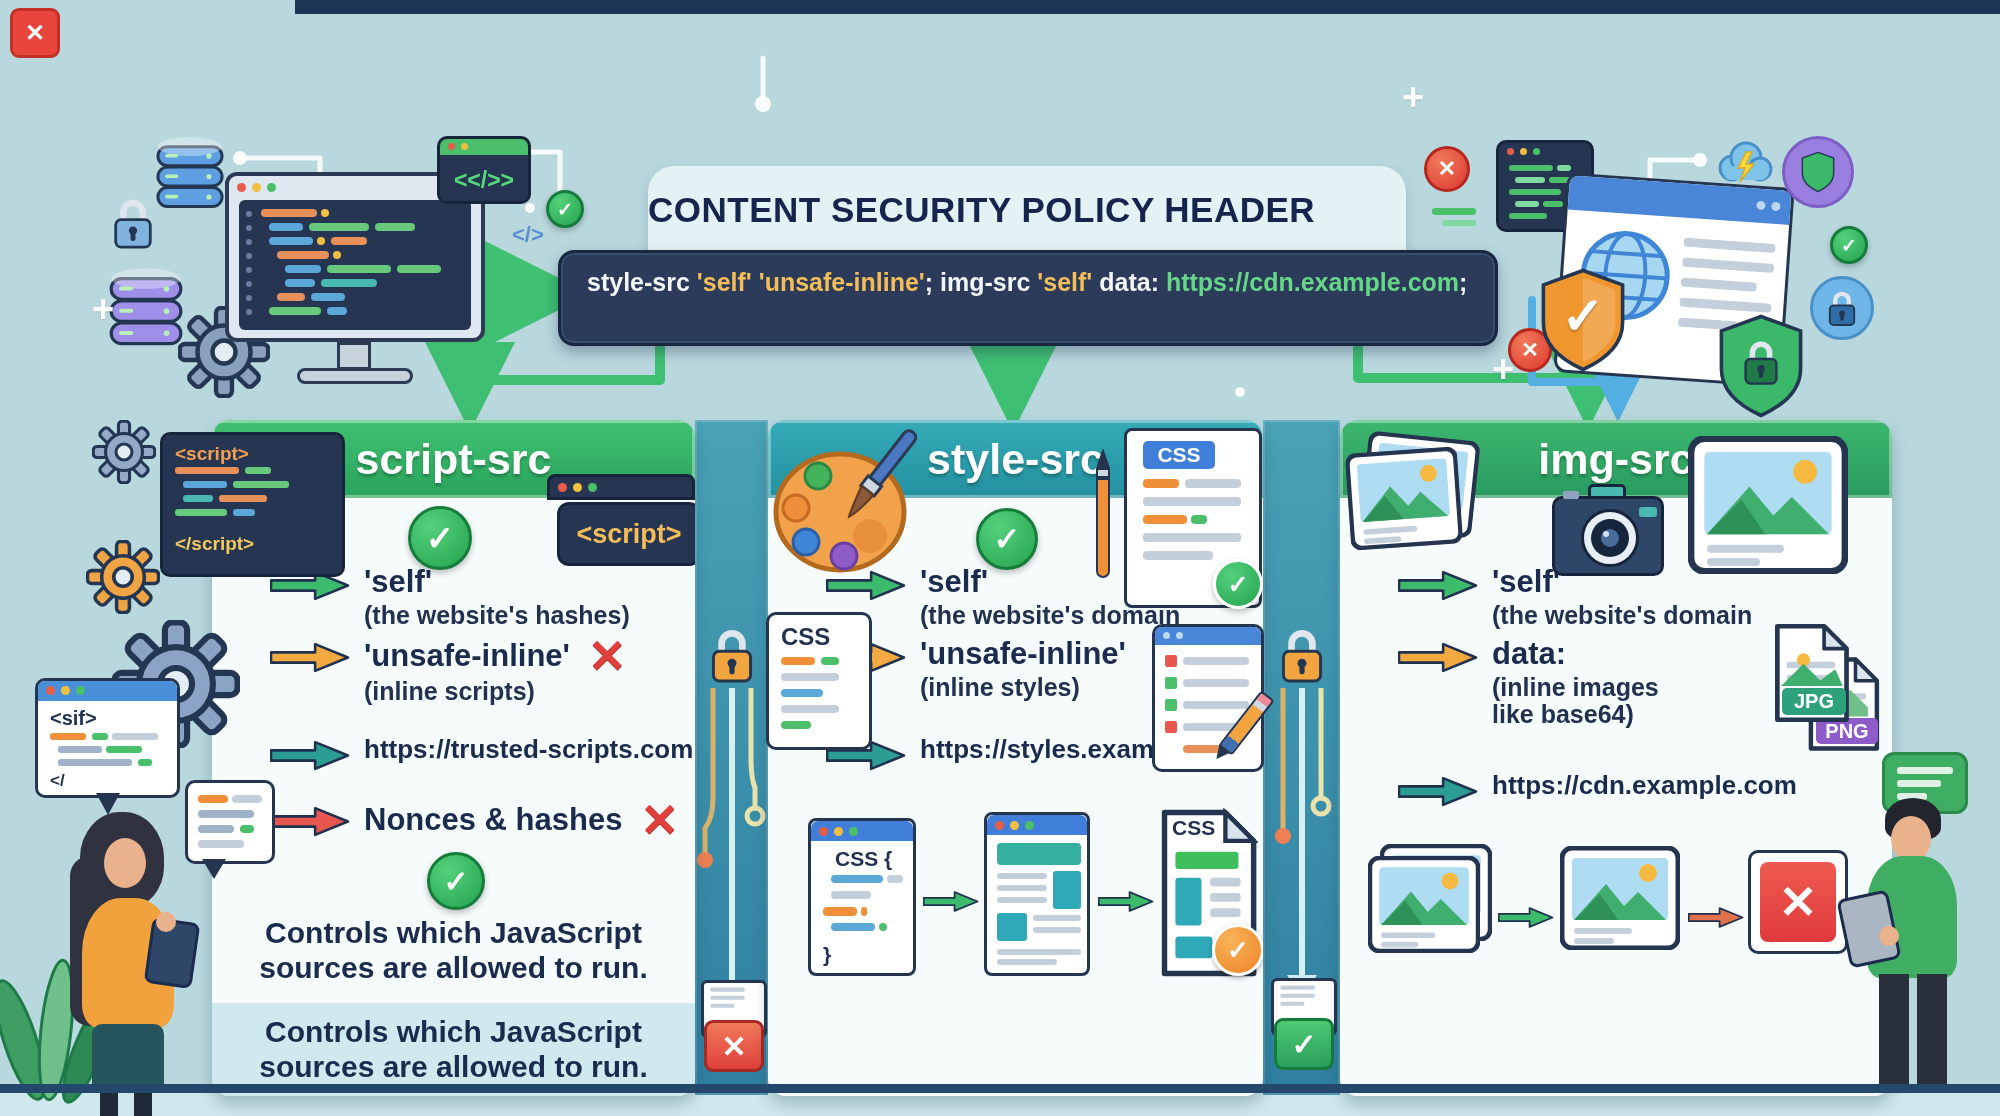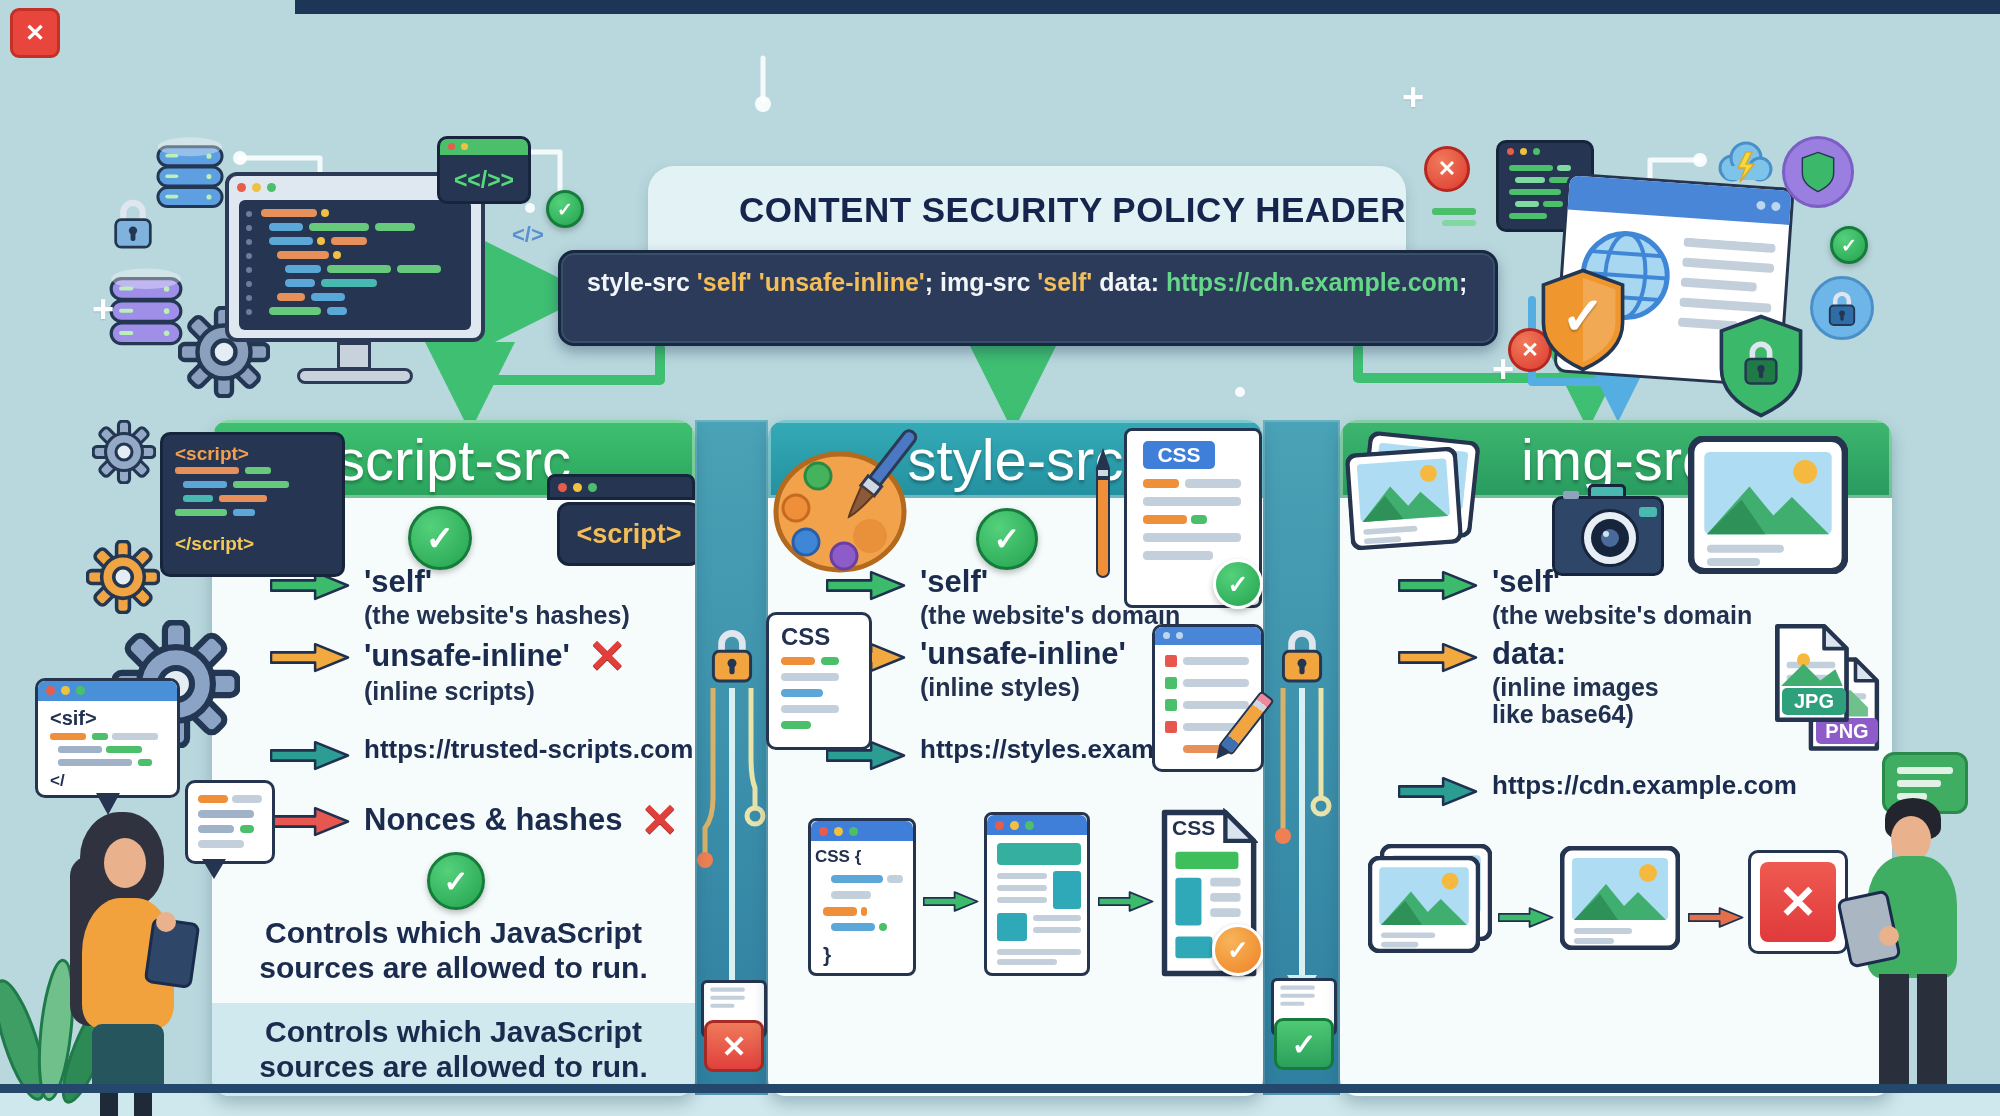--- a/index.html
+++ b/index.html
@@ -11,38 +11,38 @@
   
   .top-strip{left:295px;top:0;width:1705px;height:14px;background:#1d3557;}
   .red-chip{left:10px;top:8px;width:44px;height:44px;background:#e8453c;border-radius:9px;
             border:3px solid #c23028;color:#fff;font-weight:bold;font-size:24px;}
   .banner{left:233px;top:28px;width:1527px;height:94px;border-radius:22px;
           background:linear-gradient(180deg,#4ec973,#2ba07c);
           border:4px solid #1f7a55;box-shadow:inset 0 0 0 4px rgba(255,255,255,.45),0 8px 16px rgba(10,40,60,.25);}
   .banner span{color:#fff;font-weight:bold;font-size:44px;letter-spacing:.5px;
                text-shadow:0 3px 3px rgba(0,0,0,.28);}
   .csp-panel{left:648px;top:166px;width:758px;height:140px;background:#e3f2f4;border-radius:26px;
-             box-shadow:0 6px 14px rgba(30,60,80,.18);display:flex;justify-content:flex-end;}
+             box-shadow:0 6px 14px rgba(30,60,80,.18);display:flex;justify-content:flex-start;}
   .csp-panel span{margin-top:24px;font-size:35px;font-weight:bold;color:#15254d;letter-spacing:.5px;}
   .code-block{left:558px;top:250px;width:940px;height:96px;background:#2b3b59;border-radius:16px;
               border:3px solid #1a2740;box-shadow:0 6px 14px rgba(20,40,70,.35),inset 0 0 0 2px rgba(120,200,220,.15);
               padding:12px 0 0 26px;box-sizing:border-box;}
   .code-line{font-size:25px;font-weight:bold;line-height:34px;white-space:nowrap;}
   .cw{color:#f2f6f8;} .cy{color:#f3bd5a;} .cg{color:#66d789;}
 
   
   .col{top:420px;height:676px;border-radius:18px;overflow:hidden;background:#f6fbfc;
        box-shadow:0 8px 16px rgba(25,60,80,.28);z-index:3;}
   .col1{left:212px;width:483px;} .col2{left:768px;width:495px;} .col3{left:1340px;width:552px;}
   .col-header{position:absolute;left:0;top:0;width:100%;height:78px;display:flex;align-items:center;justify-content:center;
               box-shadow:inset 0 0 0 3px rgba(255,255,255,.35);}
   .hdr-green{background:linear-gradient(180deg,#3fc171,#2aa35c);}
   .hdr-teal{background:linear-gradient(180deg,#35abb7,#23909f);}
   .hdr-green2{background:linear-gradient(180deg,#3db76f,#289a5f);}
-  .col-header span{color:#fff;font-weight:normal;font-size:58px;text-shadow:0 3px 3px rgba(0,0,0,.25);}
+  .col-header span{color:#fff;font-weight:bold;font-size:43px;text-shadow:0 3px 3px rgba(0,0,0,.25);}
   .col-footer{position:absolute;left:0;bottom:0;width:100%;height:93px;background:#cfe9ee;
               display:flex;align-items:center;justify-content:center;text-align:center;}
   .col-footer div{font-size:30px;font-weight:bold;color:#1b2b4d;line-height:1.15;}
   .item{position:absolute;left:58px;display:flex;align-items:flex-start;gap:14px;}
   .barrow{width:80px;height:31px;margin-top:4px;flex:none;}
   .ag{color:#3dbb6c;} .ao{color:#f2a93f;} .at{color:#2b9d93;} .ar{color:#e8574f;}
   .trow{display:flex;align-items:center;gap:18px;}
   .ititle{font-size:31px;font-weight:bold;color:#1b2b4d;line-height:1.05;}
   .url .ititle,.ititle.url{font-size:26px;}
   .isub{font-size:25px;font-weight:bold;color:#22314f;margin-top:3px;line-height:1.1;}
@@ -357,21 +357,21 @@
     </div>
 
     <div class="t w" style="left:40px;top:398px;width:108px;height:158px;border-radius:8px">
       <div class="titlebar" style="background:#3f7fd9">
         <span class="dots">
             <i class="d-r"></i>
             <i class="d-y"></i>
             <i class="d-g"></i>
           </span>
       </div>
-      <div class="mini-label" style="position:absolute;left:4px;top:26px;font-size:17px">CSS {</div>
+      <div class="mini-label" style="position:absolute;left:24px;top:26px;font-size:21px">CSS {</div>
       <svg style="position:absolute;left:12px;top:54px" width="84" height="64">
         <rect x="8" y="0" width="52" height="8" rx="4" fill="#5aa7d8"></rect>
           <rect x="64" y="0" width="16" height="8" rx="4" fill="#c3cfdb"></rect>
         <rect x="8" y="16" width="40" height="8" rx="4" fill="#c3cfdb"></rect>
         <rect x="0" y="32" width="34" height="9" rx="4" fill="#ef8f3a"></rect>
           <rect x="38" y="32" width="6" height="9" rx="3" fill="#ef8f3a"></rect>
         <rect x="8" y="48" width="44" height="8" rx="4" fill="#5aa7d8"></rect>
           <rect x="56" y="48" width="8" height="8" rx="4" fill="#4cbf6a"></rect>
       </svg>
       <div class="mini-label" style="position:absolute;left:12px;bottom:6px;font-size:21px">}</div>

